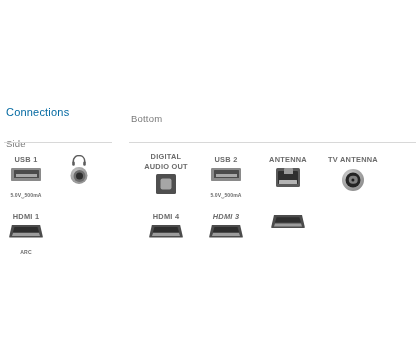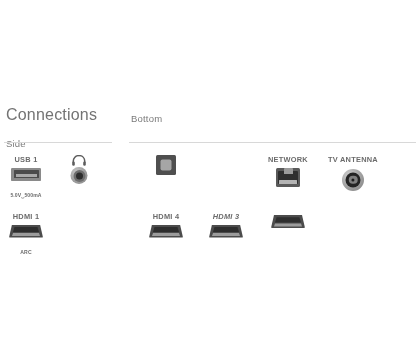--- a/index.html
+++ b/index.html
@@ -20,24 +20,24 @@
     position: absolute;
     left: 0; top: 0;
     width: 420px; height: 360px;
   }
 
   
   .page-title {
     position: absolute;
     left: 6px;
     top: 106px;
-    font-size: 16px;
+    font-size: 11px;
     font-weight: 400;
     letter-spacing: .2px;
-    color: #737373;
+    color: #0369a1;
     white-space: nowrap;
   }
 
   
   .section-head {
     position: absolute;
     font-size: 9.5px;
     font-weight: 400;
     color: #7b7b7b;
     letter-spacing: .2px;
@@ -297,30 +297,42 @@
       <div class="hdmi-body">
         <div class="hdmi-outer"></div>
           <div class="hdmi-inner"></div>
           <div class="hdmi-sheen"></div>
       </div>
     </div>
     <div class="port-sub">ARC</div>
   </div>
 
   <div class="port" style="left:134px; top:152px;">
+    <div class="port-label">DIGITAL
+AUDIO OUT</div>
     <div class="port-art">
       <div class="opt-body">
           <div class="opt-inner"></div>
         </div>
     </div>
   </div>
 
+  <div class="port" style="left:194px; top:155px;">
+    <div class="port-label">USB 2</div>
+    <div class="port-art">
+      <div class="usb-body">
+          <div class="usb-slot"></div>
+          <div class="usb-tongue"></div>
+        </div>
+    </div>
+    <div class="port-sub">5.0V⏟500mA</div>
+  </div>
 
   <div class="port" style="left:256px; top:155px;">
-    <div class="port-label">NETWORK</div>
+    <div class="port-label">ANTENNA</div>
     <div class="port-art">
       <div class="net-body">
         <div class="net-shell"></div>
           <div class="net-tab"></div>
           <div class="net-base"></div>
       </div>
     </div>
   </div>
 
   <div class="port" style="left:321px; top:155px;text-align:center;">

